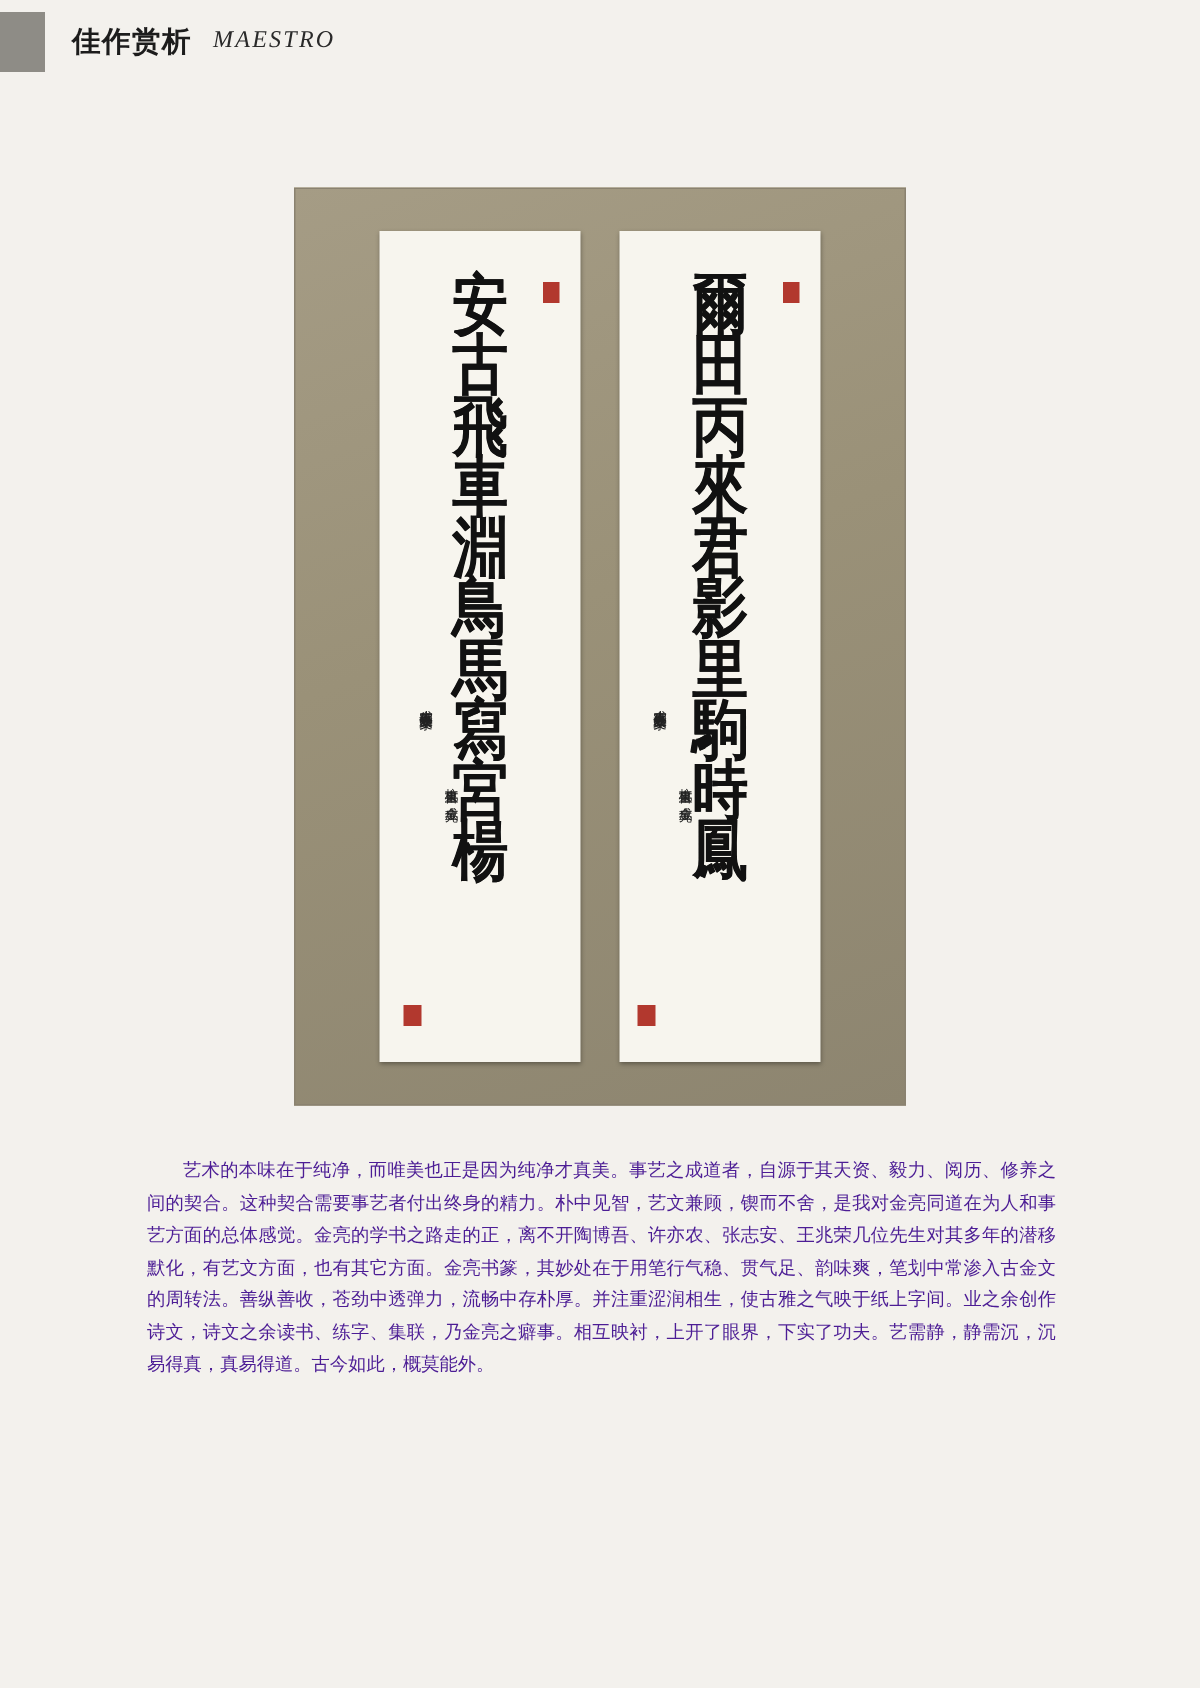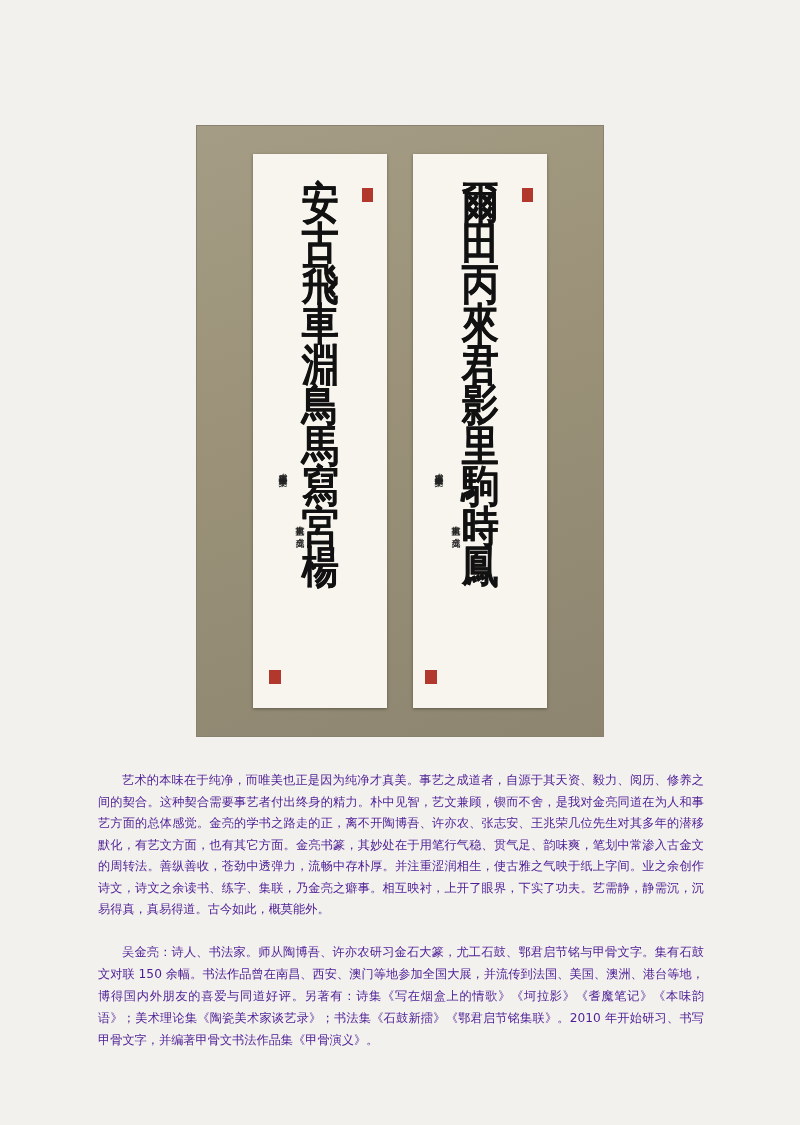--- a/index.html
+++ b/index.html
@@ -172,20 +172,25 @@
     margin-top: 20px;
     text-indent: 24px;
     line-height: 22px;
   }
 </style>
 </head>
 <body>
 
 <div class="page">
 
+  <div class="header">
+    <div class="header-swatch"></div>
+    <div class="header-title">佳作赏析</div>
+    <div class="header-sub">MAESTRO</div>
+  </div>
 
   <div class="plate">
     <div class="scrolls">
 
       <div class="scroll scroll-left">
         <div class="seal-top"></div>
         <div class="glyph-col">
           <div class="glyph">安</div>
           <div class="glyph">古</div>
           <div class="glyph">飛</div>
@@ -219,16 +224,15 @@
         <div class="sidetext">戊寅之仲夏集石鼓文字</div>
         <div class="sidetext b">杭東書畫 成金亮</div>
         <div class="seal-bottom"></div>
       </div>
 
     </div>
   </div>
 
   <div class="body-copy">
     <p class="para-1">艺术的本味在于纯净，而唯美也正是因为纯净才真美。事艺之成道者，自源于其天资、毅力、阅历、修养之间的契合。这种契合需要事艺者付出终身的精力。朴中见智，艺文兼顾，锲而不舍，是我对金亮同道在为人和事艺方面的总体感觉。金亮的学书之路走的正，离不开陶博吾、许亦农、张志安、王兆荣几位先生对其多年的潜移默化，有艺文方面，也有其它方面。金亮书篆，其妙处在于用笔行气稳、贯气足、韵味爽，笔划中常渗入古金文的周转法。善纵善收，苍劲中透弹力，流畅中存朴厚。并注重涩润相生，使古雅之气映于纸上字间。业之余创作诗文，诗文之余读书、练字、集联，乃金亮之癖事。相互映衬，上开了眼界，下实了功夫。艺需静，静需沉，沉易得真，真易得道。古今如此，概莫能外。</p>
-    <p class="para-2">吴金亮：诗人、书法家。师从陶博吾、许亦农研习金石大篆，尤工石鼓、鄂君启节铭与甲骨文字。集有石鼓文对联 150 余幅。书法作品曾在南昌、西安、澳门等地参加全国大展，并流传到法国、美国、澳洲、港台等地，博得国内外朋友的喜爱与同道好评。另著有：诗集《写在烟盒上的情歌》《坷拉影》《耆魔笔记》《本味韵语》；美术理论集《陶瓷美术家谈艺录》；书法集《石鼓新擂》《鄂君启节铭集联》。2010 年开始研习、书写甲骨文字，并编著甲骨文书法作品集《甲骨演义》。</p>
   </div>
 
 </div>
 
 </body></html>

